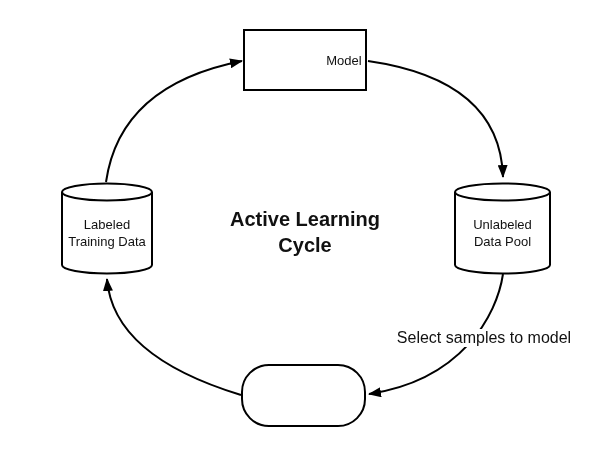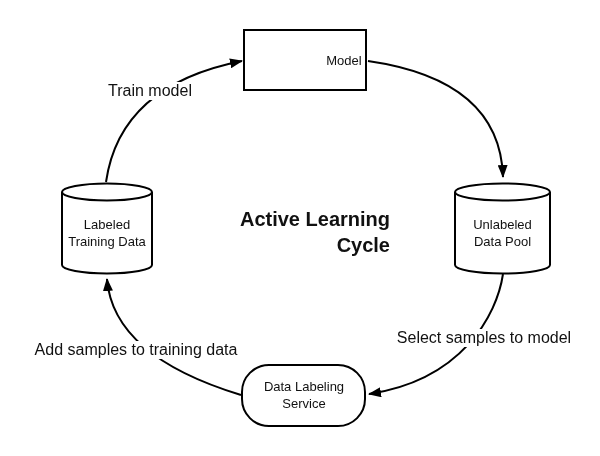--- a/index.html
+++ b/index.html
@@ -47,21 +47,21 @@
     font-size: 16px;
     color: #111111;
     background: #ffffff;
     padding: 0 3px;
   }
   .diagram-title {
     position: absolute;
     left: 220px;
     top: 206px;
     width: 170px;
-    text-align: right;
+    text-align: center;
     font-size: 20px;
     font-weight: bold;
     line-height: 26px;
     color: #111111;
   }
   
   .label-model    { left: 255px; top: 30px;  width: 122px; height: 60px; margin-left: 28px; }
   .label-ltd      { left: 64px;  top: 201px; width: 86px;  height: 64px; }
   .label-udp      { left: 460px; top: 201px; width: 85px;  height: 64px; }
   .label-dls      { left: 248px; top: 366px; width: 112px; height: 58px; }
@@ -96,19 +96,16 @@
     </g>
 
     <rect class="shape" x="242" y="365" width="123" height="61" rx="27" ry="27"></rect>
   </svg>
 
   <div class="diagram-title">Active Learning Cycle</div>
 
   <div class="node-label label-model">Model</div>
   <div class="node-label label-udp">Unlabeled Data Pool</div>
   <div class="node-label label-ltd">Labeled Training Data</div>
-  <div class="node-label label-dls">Data Labeling Service</div>
 
-  <div class="edge-label" style="left:150px; top:91px;">Train model</div>
   <div class="edge-label" style="left:484px; top:338px;">Select samples to model</div>
-  <div class="edge-label" style="left:136px; top:350px;">Add samples to training data</div>
 
 </div>
 
 </body></html>

